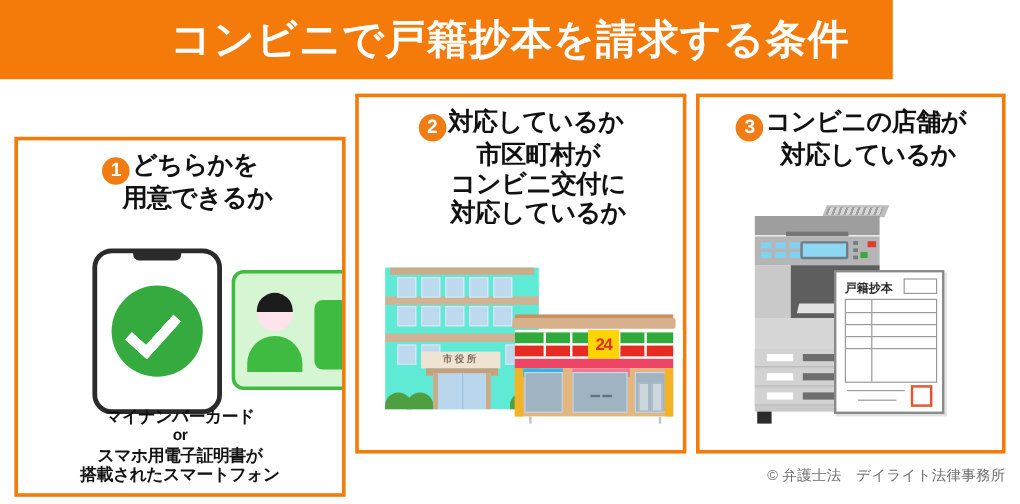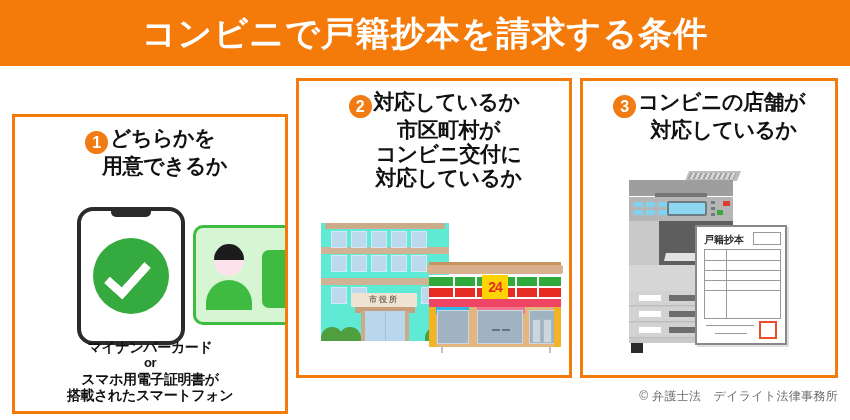--- a/index.html
+++ b/index.html
@@ -16,21 +16,21 @@
     height: 420px;
     background: #ffffff;
     overflow: hidden;
   }
 
   
   .header-band {
     position: absolute;
     left: 0;
     top: 0;
-    width: 850px;
+    width: 744px;
     height: 66px;
     background: #f47a0a;
   }
   .header-title {
     position: absolute;
     left: 0;
     top: 0;
     width: 850px;
     height: 66px;
     line-height: 66px;
@@ -266,20 +266,21 @@
     position: absolute;
     left: 2px; top: -3px;
     width: 132px; height: 4px;
     background: #c79461;
   }
   .store-sign {
     position: absolute;
     left: 2px; top: 10px;
     width: 132px; height: 24px;
     background: #ffffff;
+    padding-left: 16px;
   }
   .sign-green {
     position: absolute;
     left: 0; top: 2px;
     width: 132px; height: 9px;
     background: #2faa3b;
   }
   .sign-red {
     position: absolute;
     left: 0; top: 13px;

